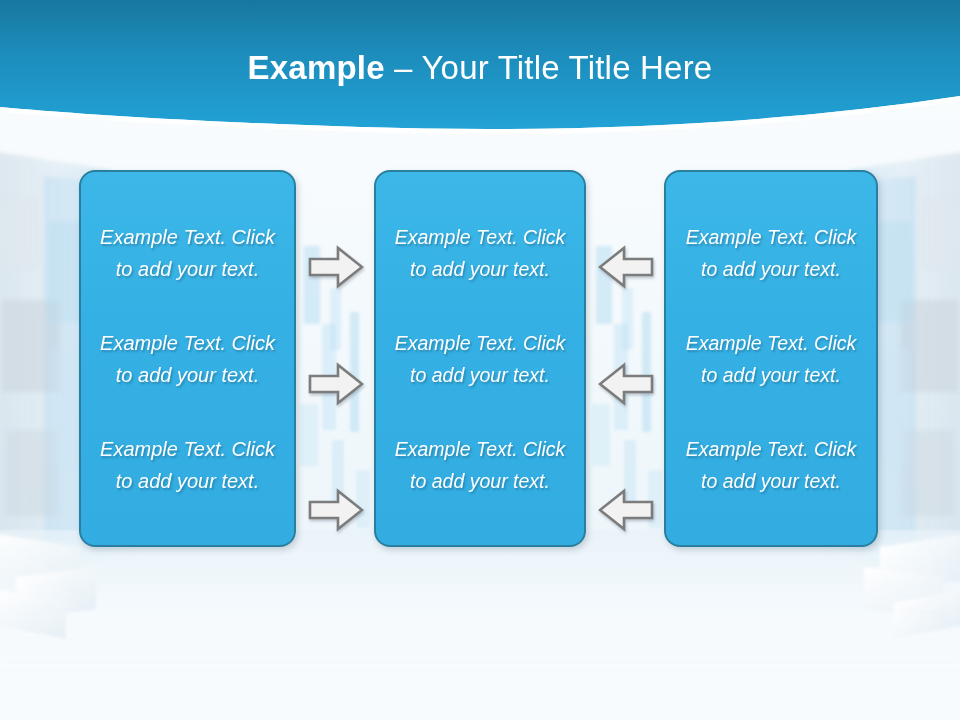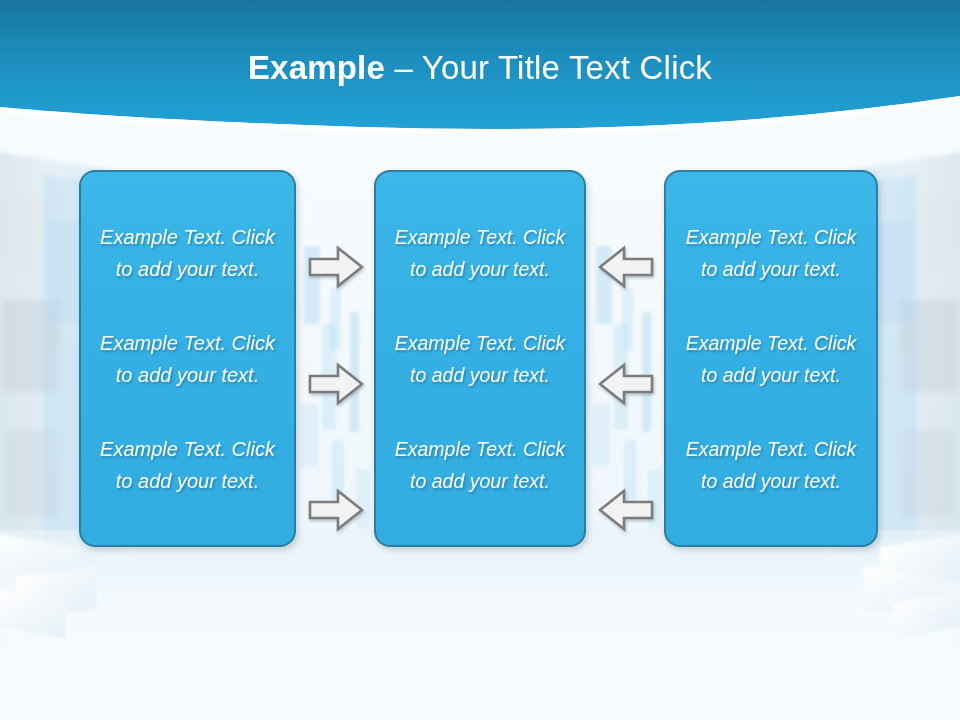--- a/index.html
+++ b/index.html
@@ -241,21 +241,21 @@
           <stop offset="50%" stop-color="#ffffff" stop-opacity="0.95"></stop>
           <stop offset="100%" stop-color="#ffffff" stop-opacity="0.85"></stop>
         </linearGradient>
       </defs>
       <path d="M0,0 L960,0 L960,96 C760,126 560,133 360,127 C200,122 90,115 0,107 Z" fill="url(#hdrGrad)"></path>
       <path d="M0,107 C90,115 200,122 360,127 C560,133 760,126 960,96 L960,101 C760,131 560,138 360,132 C200,127 90,120 0,112 Z" fill="url(#hdrEdge)"></path>
     </svg>
   </div>
 
   <div class="title">
-    <span class="strong">Example</span><span class="light"> – Your Title Text Click</span>
+    <span class="strong">Example</span><span class="light"> – Your Title Title Here</span>
   </div>
 
   <div class="pbox" id="box-1">
     <p class="ptext">Example Text. Click  to add your text.</p>
     <div class="gap-a"></div>
     <p class="ptext">Example Text. Click  to add your text.</p>
     <div class="gap-b"></div>
     <p class="ptext">Example Text. Click  to add your text.</p>
   </div>
 

